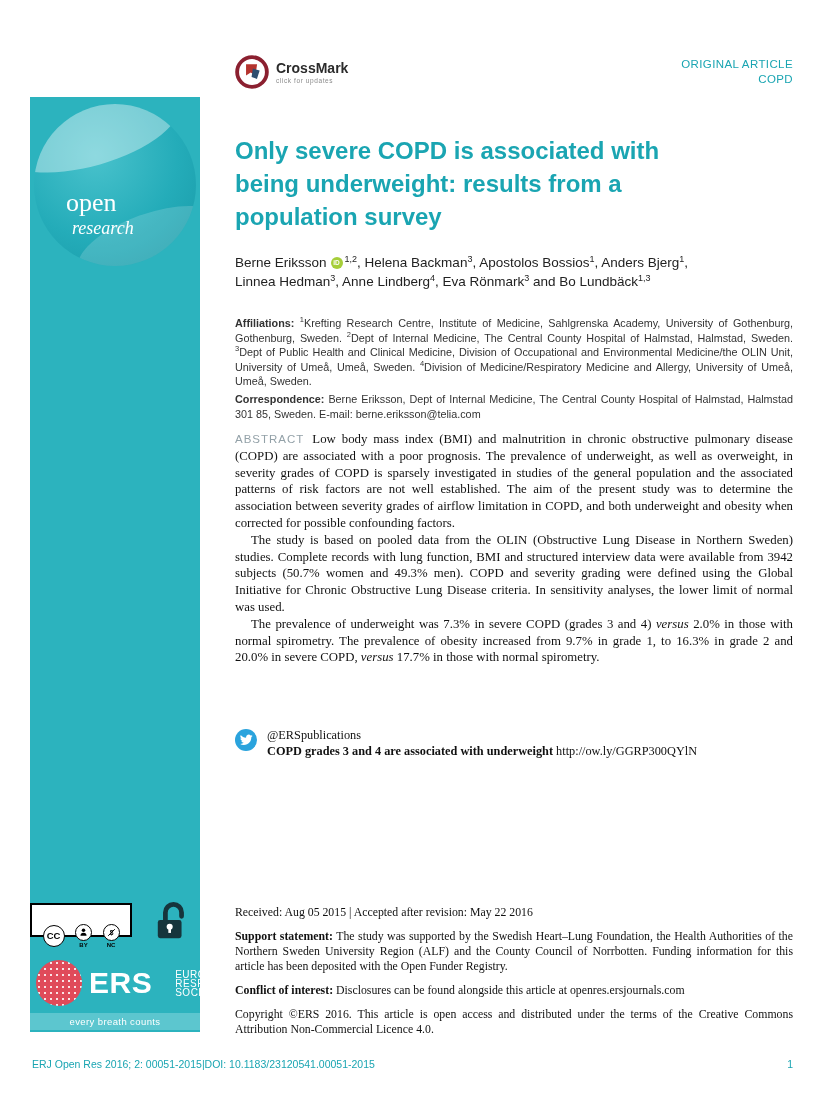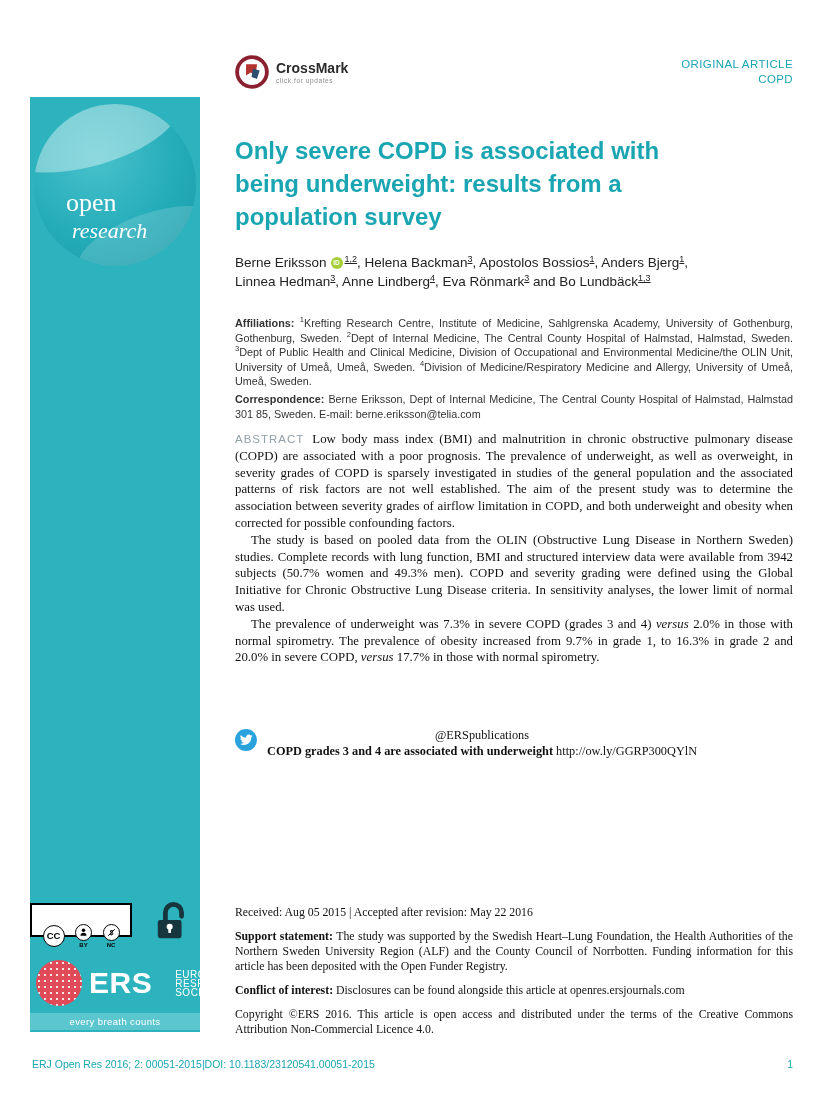--- a/index.html
+++ b/index.html
@@ -26,21 +26,21 @@
   }
   .erj-circle::after {
     content:""; position:absolute; width:150px; height:60px; left:40px; top:110px;
     background:rgba(255,255,255,.16); border-radius:50%; transform:rotate(-20deg);
   }
   .erj-acronym { position:absolute; z-index:2; top:22px; width:100%; text-align:center;
     font-size:48px; font-weight:bold; color:#fff; letter-spacing:1px; }
   .erj-open { position:absolute; z-index:2; top:84px; left:32px;
     font-family:"Liberation Serif", serif; font-size:26px; color:#fff; }
   .erj-research { position:absolute; z-index:2; top:114px; left:38px;
-    font-family:"Liberation Serif", serif; font-style:italic; font-size:22px; color:#fff; }
+    font-family:"Liberation Serif", serif; font-style:italic; font-size:18px; color:#fff; }
 
   
   .cc-badge {
     position:absolute; left:0; top:806px; width:102px; height:34px;
     background:#fff; border:2px solid #000;
     display:flex; align-items:center; justify-content:space-evenly;
   }
   .cc-item { display:flex; flex-direction:column; align-items:center; line-height:1;margin-top:32px; }
   .cc-circle {
     width:17px; height:17px; border:1.8px solid #000; border-radius:50%;
@@ -81,21 +81,21 @@
   
   .article-title {
     position:absolute; left:235px; top:134px; width:490px;
     font-size:24px; font-weight:bold; line-height:33px;
     color:var(--accent-teal, #1aa5b2);
   }
   .authors {
     position:absolute; left:235px; top:253px; width:560px;
     font-size:13.5px; line-height:19px; color:#222;
   }
-  .authors sup { font-size:9px;text-decoration:underline; }
+  .authors sup { font-size:9px; }
   .orcid {
     display:inline-flex; align-items:center; justify-content:center;
     width:12px; height:12px; border-radius:50%; background:var(--orcid-green, #a6ce39);
     color:#fff; font-size:6.5px; font-weight:bold; margin:0 2px 0 4px;
     vertical-align:2px; cursor:pointer;
   }
   .affiliations, .correspondence {
     position:absolute; left:235px; width:558px;
     font-size:10.8px; line-height:14.6px; color:#333; text-align:justify;
   }
@@ -117,21 +117,21 @@
   }
 
   
   .tweet { position:absolute; left:235px; top:727px; width:558px; display:flex; gap:10px; }
   .tweet-icon {
     flex:none; width:22px; height:22px; border-radius:50%;
     background:var(--twitter-blue, #2aa3dd);
     display:flex; align-items:center; justify-content:center; margin-top:2px; cursor:pointer;
   }
   .tweet-body { font-family:"Liberation Serif", serif; font-size:12.3px; line-height:16px; color:#111; }
-  .tweet-handle { display:block;text-align:center; }
+  .tweet-handle { display:block; }
   .tweet-msg { font-weight:bold; }
 
   
   .notes {
     position:absolute; left:235px; top:905px; width:558px;
     font-family:"Liberation Serif", serif; font-size:11.8px; line-height:15px;
     color:#111; text-align:justify;
   }
   .notes p { margin-bottom:9px; }
 

